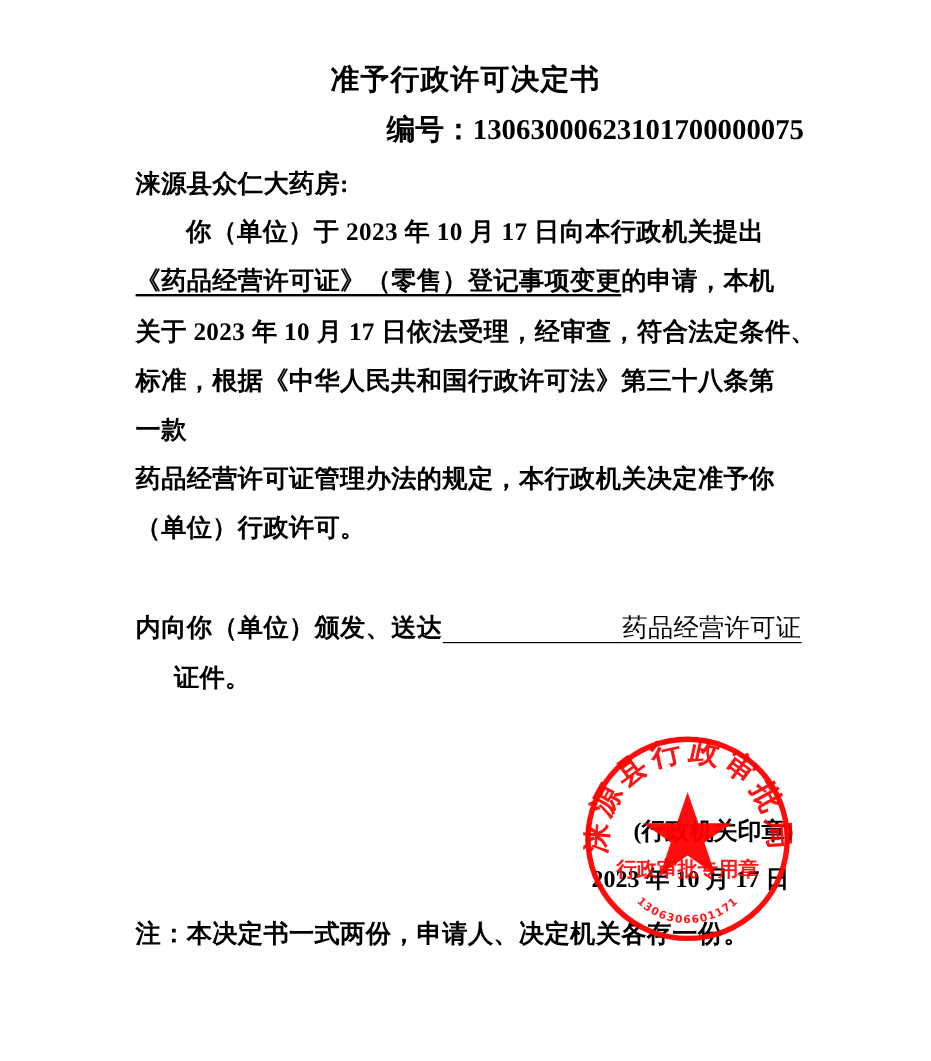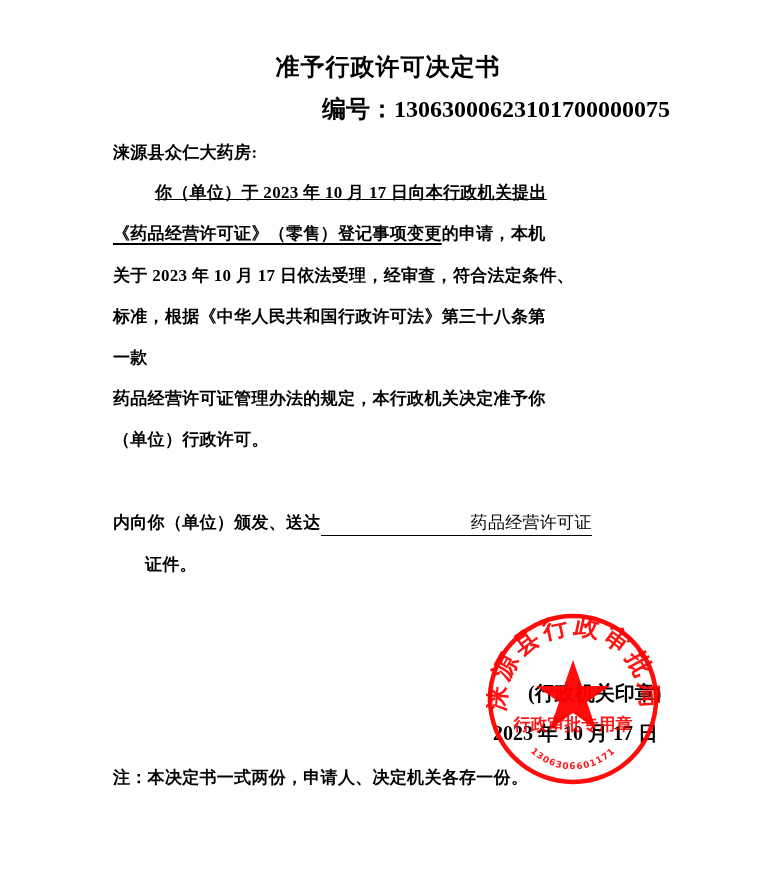--- a/index.html
+++ b/index.html
@@ -4,29 +4,29 @@
 <style>
   html, body { margin: 0; padding: 0; background: #ffffff; }
   body {
     width: 776px; height: 884px; position: relative; overflow: hidden;
     font-family: "Liberation Serif", "DejaVu Serif", serif;
     color: #000;
   }
   .page { position: absolute; left: 0; top: 0; width: 776px; height: 884px; border-radius: 24px; }
   .line {
     position: absolute; left: 113px; white-space: nowrap;
-    font-size: 17px; font-weight: bold; line-height: 26px; letter-spacing: 0.3px;
+    font-size: 21px; font-weight: bold; line-height: 26px; letter-spacing: 0.3px;
   }
   .title {
     position: absolute; top: 52px; left: 0; width: 776px; text-align: center;
     font-size: 24px; font-weight: bold; letter-spacing: 1px; line-height: 30px;
   }
   .docno { position: absolute; top: 96px; right: 106px; font-size: 24px; font-weight: bold; line-height: 26px; }
   .u { text-decoration: underline; text-decoration-thickness: 1.5px; text-underline-offset: 4px; margin-top: 36px; }
-  .indent { left: 155px; text-decoration: underline; }
+  .indent { left: 155px; }
   .blank-fill {
     display: inline-block; width: 150px; border-bottom: 1.5px solid #000; height: 22px; vertical-align: bottom;
   }
   .cert-name {
     display: inline-block; font-weight: normal; border-bottom: 1.5px solid #000; padding-bottom: 0px;
     vertical-align: bottom; line-height: 24px;
   }
   .sig { position: absolute; font-size: 20px; font-weight: bold; white-space: nowrap; line-height: 26px; }
   .stamp { position: absolute; left: 486px; top: 612px; width: 174px; height: 174px; pointer-events: none; }
 </style>

